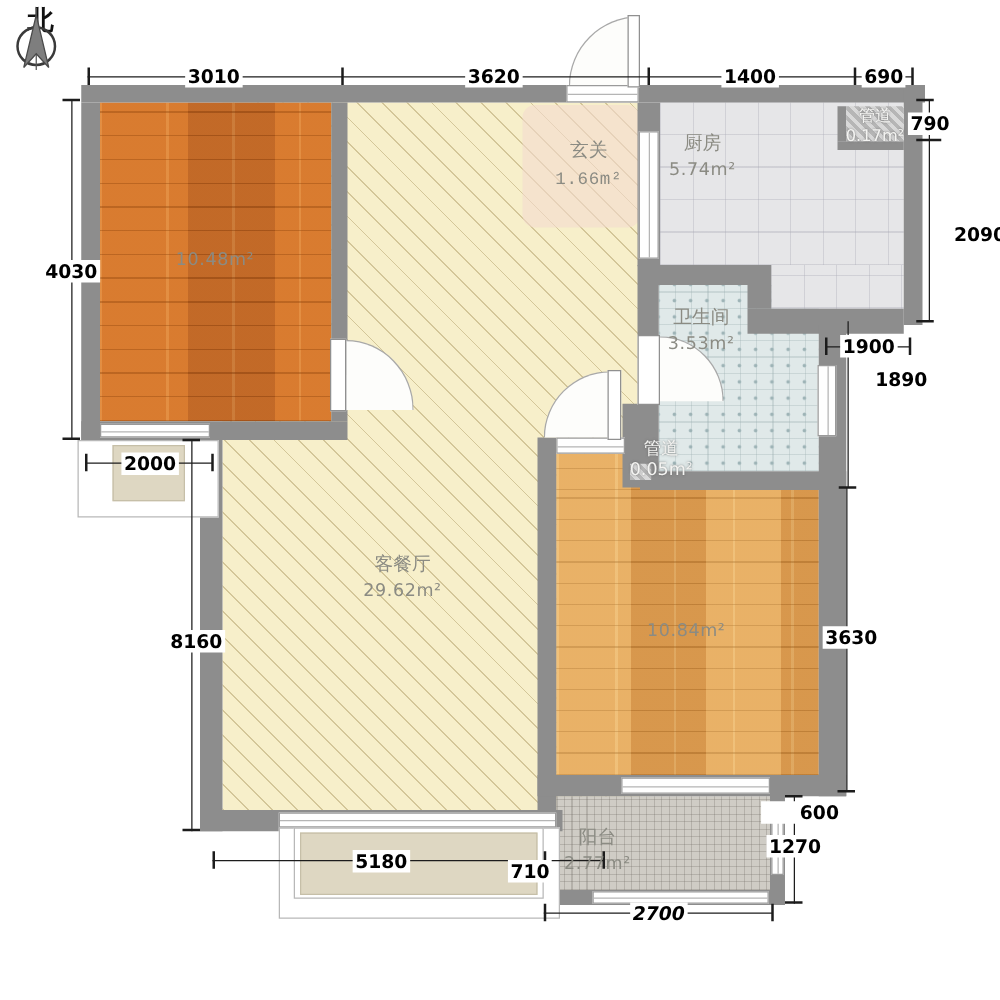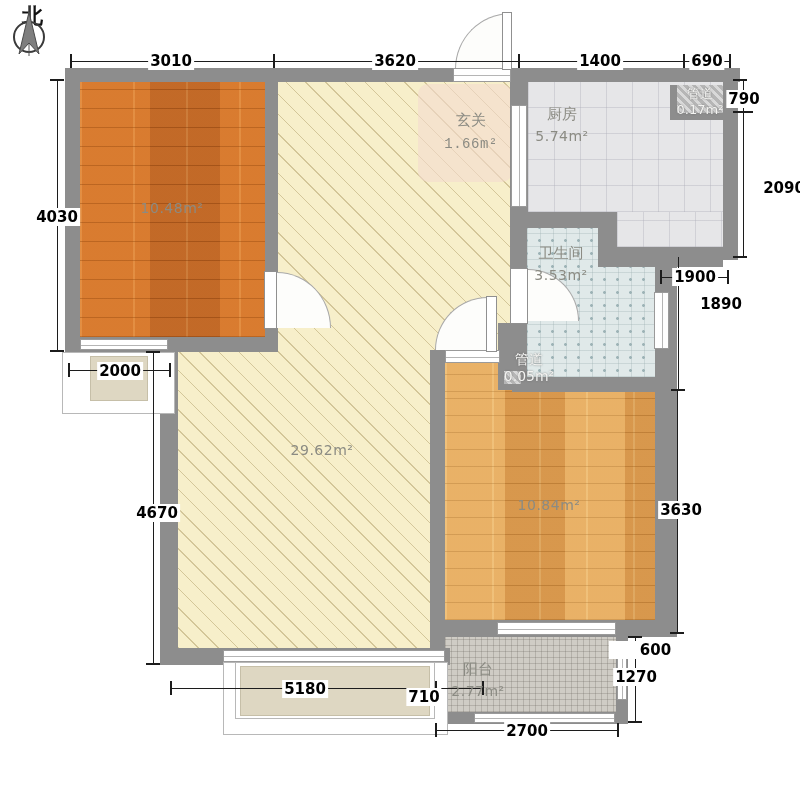--- a/index.html
+++ b/index.html
@@ -158,20 +158,21 @@
   </div>
   <div class="room-label" style="left:511px;top:242px;width:100px;">
     <div>卫生间</div>
     <div class="area">3.53m²</div>
   </div>
   <div class="duct-label" style="left:499px;top:351px;width:60px;font-size:14px;">
     <div>管道</div>
     <div>0.05m²</div>
   </div>
   <div class="room-label" style="left:262px;top:440px;width:120px;">
+    <div>客餐厅</div>
     <div class="area">29.62m²</div>
   </div>
   <div class="room-label" style="left:489px;top:495px;width:120px;">
     <div class="area">10.84m²</div>
   </div>
   <div class="room-label" style="left:428px;top:658px;width:100px;">
     <div>阳台</div>
     <div class="area">2.77m²</div>
   </div>
 
@@ -192,21 +193,21 @@
   <div class="dlab" style="left:57px;top:217px;">4030</div>
 
   <div class="hl" style="left:68px;top:370px;width:102px;"></div>
   <div class="tkv" style="left:68px;top:363px;"></div>
   <div class="tkv" style="left:169px;top:363px;"></div>
   <div class="dlab" style="left:120px;top:371px;">2000</div>
 
   <div class="vl" style="left:153px;top:352px;height:313px;"></div>
   <div class="tkh" style="left:146px;top:351px;"></div>
   <div class="tkh" style="left:146px;top:663px;"></div>
-  <div class="dlab" style="left:157px;top:513px;">4670</div>
+  <div class="dlab" style="left:157px;top:513px;">8160</div>
 
   <div class="vl" style="left:743px;top:80px;height:177px;"></div>
   <div class="tkh" style="left:733px;top:79px;"></div>
   <div class="tkh" style="left:733px;top:111px;width:20px;"></div>
   <div class="tkh" style="left:733px;top:256px;"></div>
   <div class="dlab" style="left:744px;top:99px;">790</div>
   <div class="dlab" style="left:784px;top:188px;">2090</div>
 
   <div class="hl" style="left:660px;top:277px;width:68px;"></div>
   <div class="tkv" style="left:660px;top:270px;"></div>
@@ -234,15 +235,15 @@
   <div class="hl" style="left:170px;top:688px;width:313px;"></div>
   <div class="tkv" style="left:170px;top:681px;"></div>
   <div class="tkv" style="left:435px;top:681px;"></div>
   <div class="tkv" style="left:482px;top:681px;"></div>
   <div class="dlab" style="left:305px;top:689px;">5180</div>
   <div class="dlab" style="left:424px;top:697px;">710</div>
 
   <div class="hl" style="left:435px;top:730px;width:183px;"></div>
   <div class="tkv" style="left:435px;top:723px;"></div>
   <div class="tkv" style="left:617px;top:723px;"></div>
-  <div class="dlab" style="left:527px;top:731px;">2700</div>
+  <div class="dlab" style="left:527px;top:731px;font-style:italic;">2700</div>
 
 </div>
 
 </body></html>

